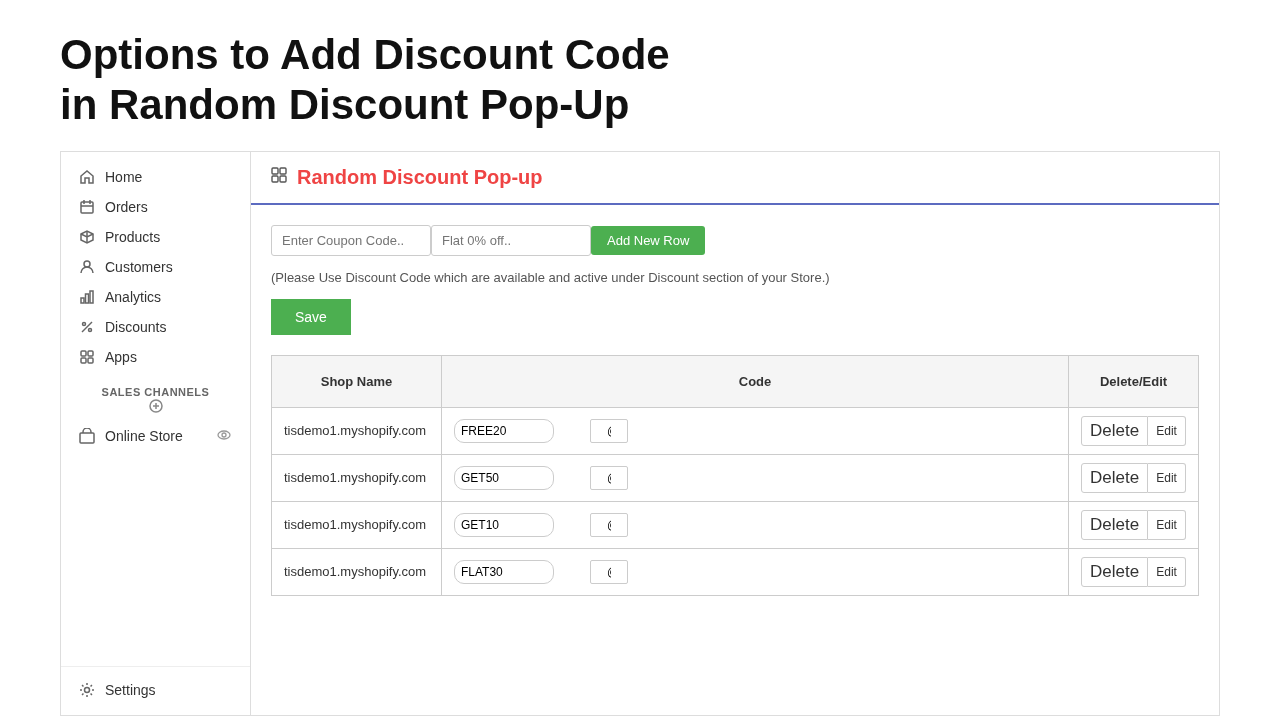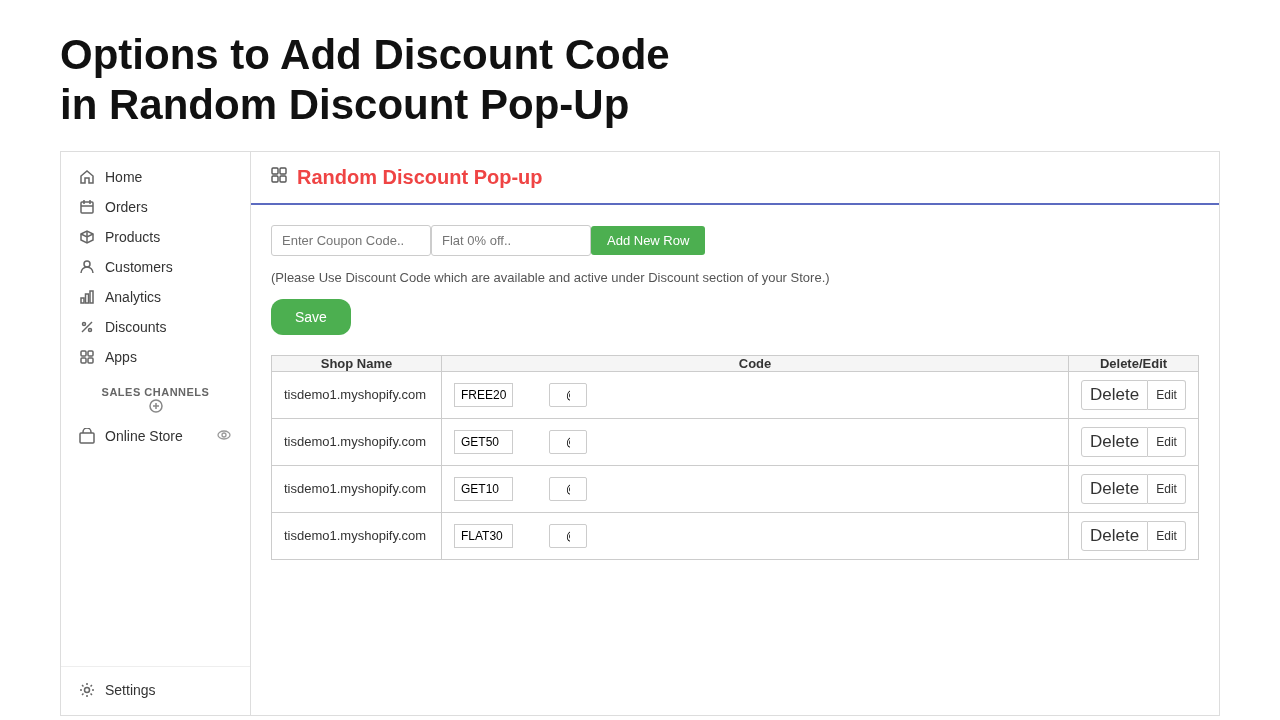--- a/index.html
+++ b/index.html
@@ -134,40 +134,40 @@
     .hint-text {
       font-size: 13px;
       color: #555;
       margin-bottom: 14px;
     }
 
     .btn-save {
       background: #4caf50;
       color: #fff;
       border: none;
-      border-radius: 12px;
+      border-radius: 0;
       padding: 10px 24px;
       font-size: 14px;
       cursor: pointer;
       font-weight: 500;
       margin-bottom: 20px;
     }
 
     
     .data-table {
       border: 1px solid #ccc;
       border-radius: 3px;
       width: 100%;
       border-collapse: collapse;
     }
 
     .data-table th {
       background: #f5f5f5;
       border: 1px solid #ccc;
-      padding: 0 14px;
+      padding: 18px 14px;
       font-size: 13px;
       font-weight: 600;
       color: #333;
       text-align: center;
     }
 
     .data-table td {
       border: 1px solid #ccc;
       padding: 8px 12px;
       font-size: 13px;
@@ -178,24 +178,24 @@
     .data-table td.code-col { }
     .data-table td.action-col { width: 130px; text-align: center; }
 
     .code-inputs {
       display: flex;
       gap: 4px;
     }
 
     .code-input {
       border: 1px solid #ccc;
-      border-radius: 0;
+      border-radius: 10px;
       padding: 4px 6px;
       font-size: 12px;
-      width: 59px;
+      width: 100px;
     }
 
     .pct-input {
       border: 1px solid #ccc;
       border-radius: 2px;
       padding: 4px 16px;
       font-size: 12px;
       width: 38px;
       margin-left: 32px;
     }

